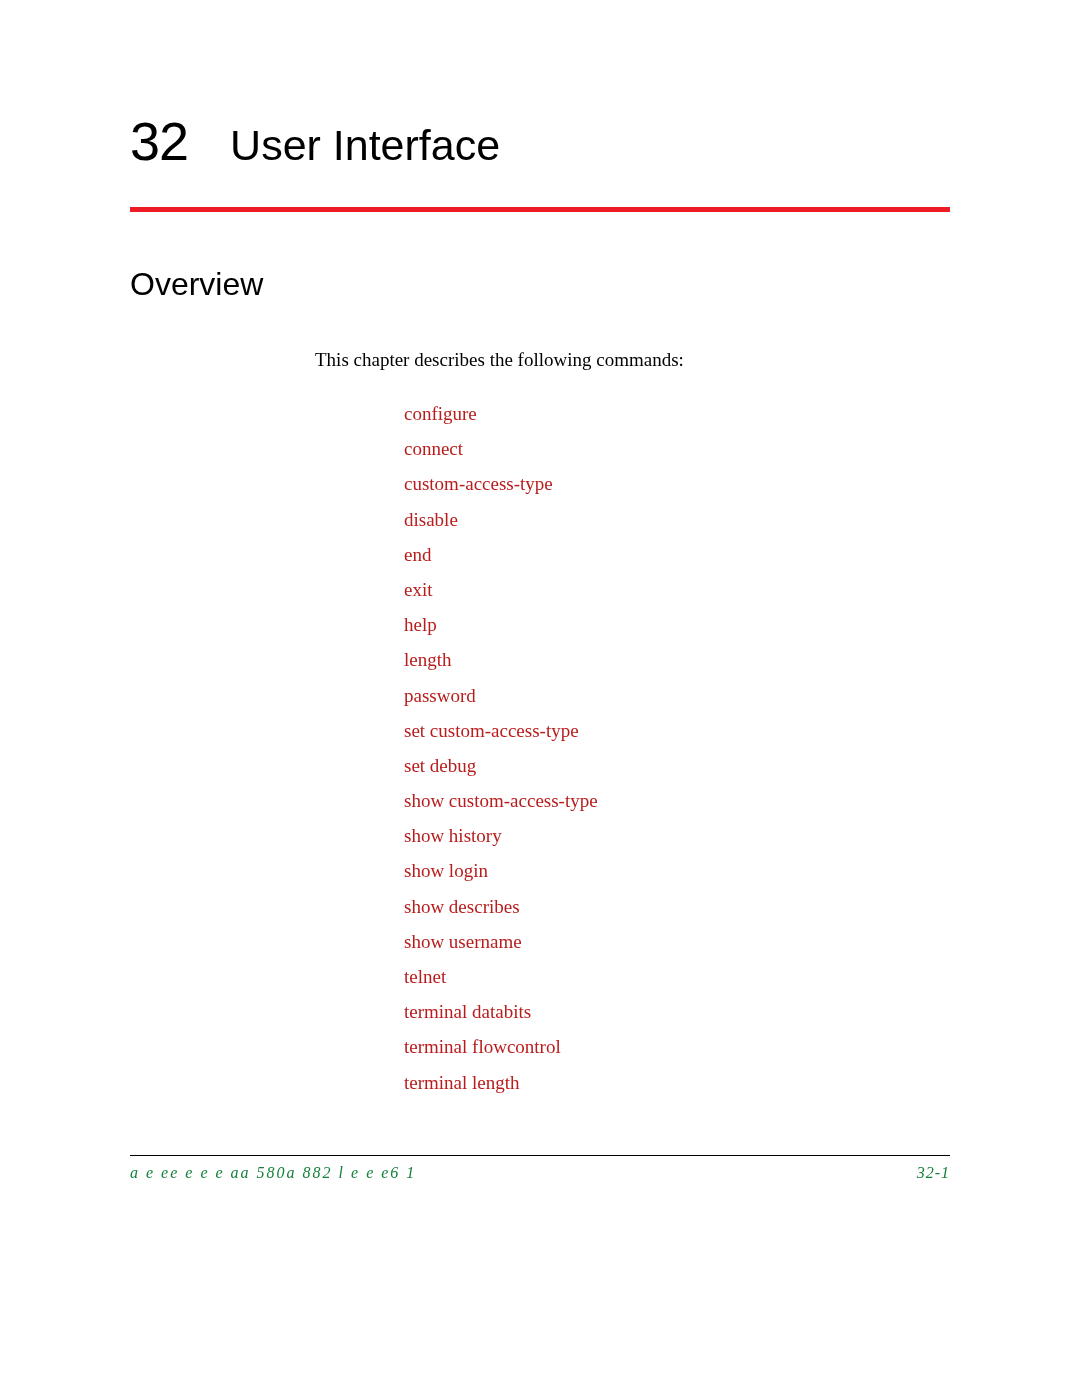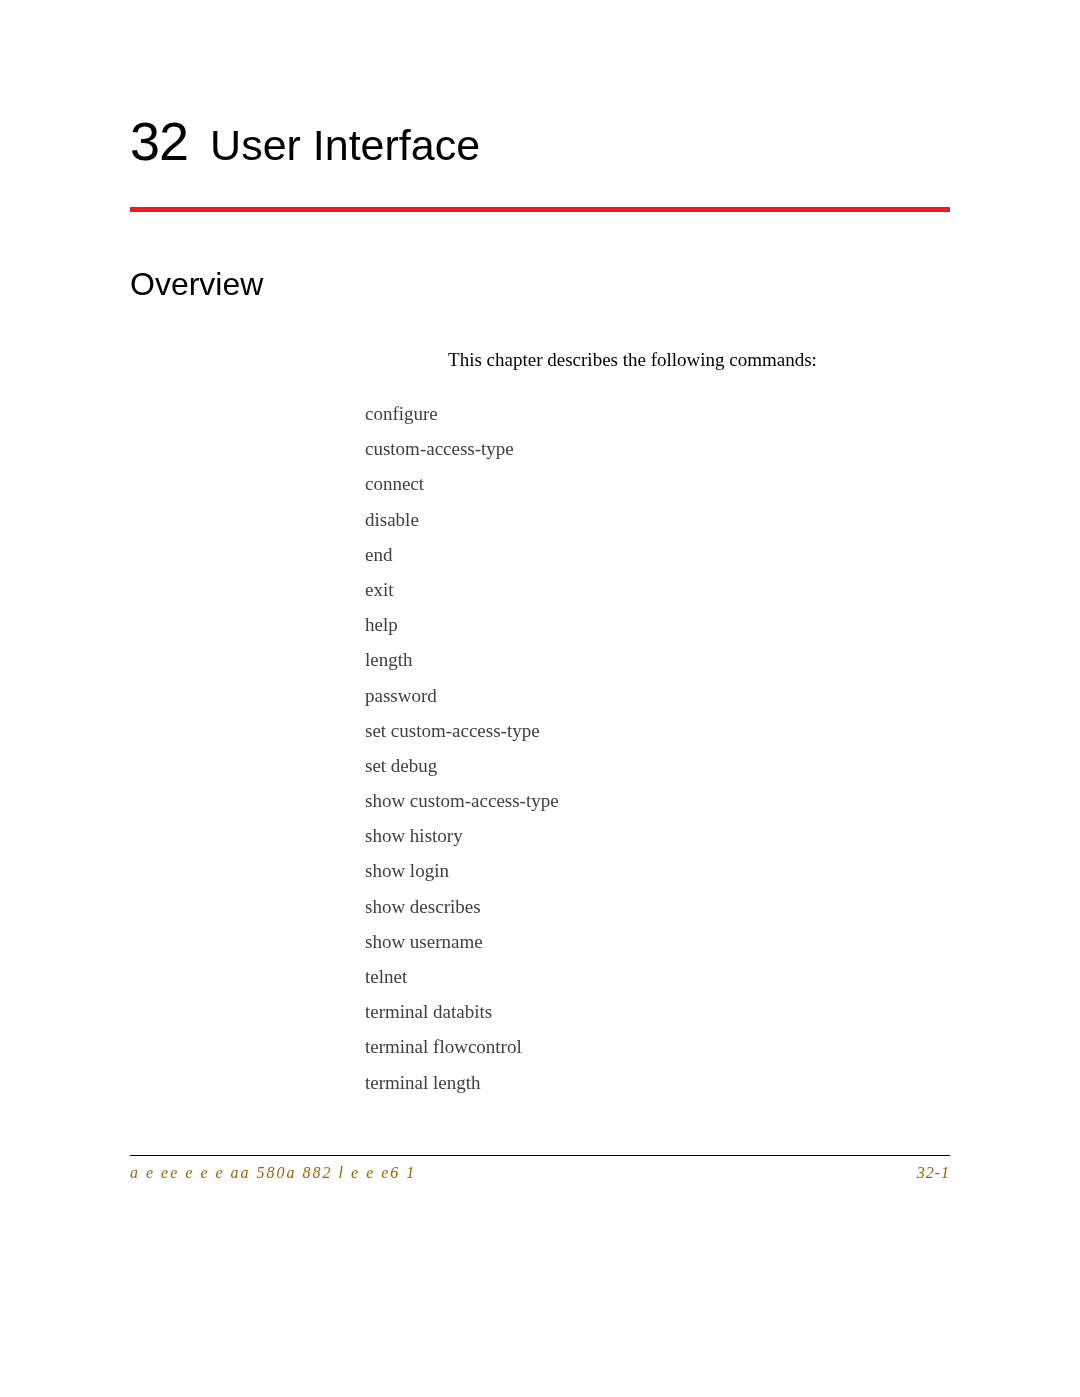--- a/index.html
+++ b/index.html
@@ -12,21 +12,21 @@
     height: 1397px;
     position: relative;
     color: #000;
   }
   .page {
     padding: 110px 130px 0 130px;
   }
   .chapter-header {
     display: flex;
     align-items: baseline;
-    gap: 22px;
+    gap: 42px;
   }
   .chapter-number {
     font-family: "Helvetica Neue", Helvetica, Arial, sans-serif;
     font-size: 54px;
     font-weight: 400;
     letter-spacing: -1px;
   }
   .chapter-title {
     font-family: "Helvetica Neue", Helvetica, Arial, sans-serif;
     font-size: 43px;
@@ -42,47 +42,47 @@
     font-family: "Helvetica Neue", Helvetica, Arial, sans-serif;
     font-size: 32px;
     font-weight: 400;
     margin-top: 54px;
     margin-bottom: 46px;
   }
   .intro-text {
     font-size: 19px;
     margin-left: 185px;
     margin-bottom: 32px;
-    text-align: center;
   }
   .command-list {
     list-style: none;
     margin: 0;
     padding: 0 0 0 235px;
   }
   .command-list li {
     margin-bottom: 13.2px;
   }
   .command-list a {
-    color: #404040;
+    color: #b91c1c;
     text-decoration: none;
     font-size: 19px;
+    margin-left: 39px;
   }
   .footer {
     position: absolute;
     left: 130px;
     right: 130px;
     bottom: 215px;
     border-top: 1px solid #000;
     padding-top: 8px;
     font-style: italic;
     font-size: 16px;
     display: flex;
     justify-content: space-between;
-    color: #a16207;
+    color: #15803d;
     letter-spacing: 2px;
   }
   .footer .right {
     letter-spacing: 1px;
   }
 </style>
 </head>
 <body>
 
 <div class="page">
@@ -93,22 +93,22 @@
   </div>
 
   <hr class="red-rule">
 
   <div class="section-heading">Overview</div>
 
   <div class="intro-text">This chapter describes the following commands:</div>
 
   <ul class="command-list">
     <li><a href="#">configure</a></li>
+    <li><a href="#">connect</a></li>
     <li><a href="#">custom-access-type</a></li>
-    <li><a href="#">connect</a></li>
     <li><a href="#">disable</a></li>
     <li><a href="#">end</a></li>
     <li><a href="#">exit</a></li>
     <li><a href="#">help</a></li>
     <li><a href="#">length</a></li>
     <li><a href="#">password</a></li>
     <li><a href="#">set custom-access-type</a></li>
     <li><a href="#">set debug</a></li>
     <li><a href="#">show custom-access-type</a></li>
     <li><a href="#">show history</a></li>

